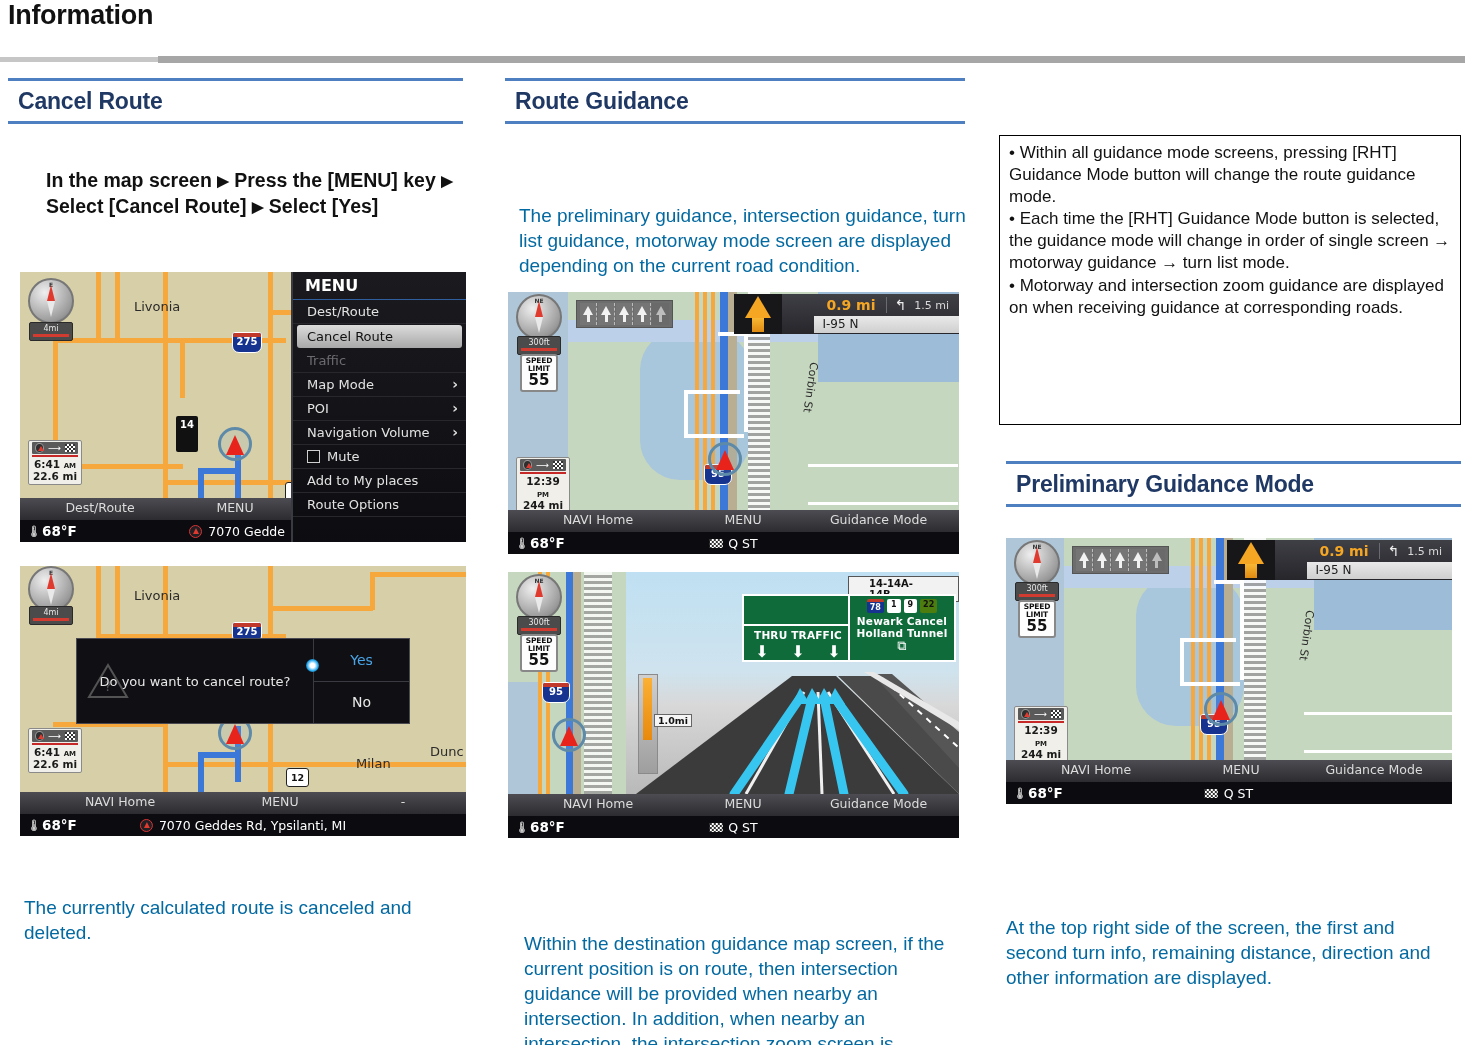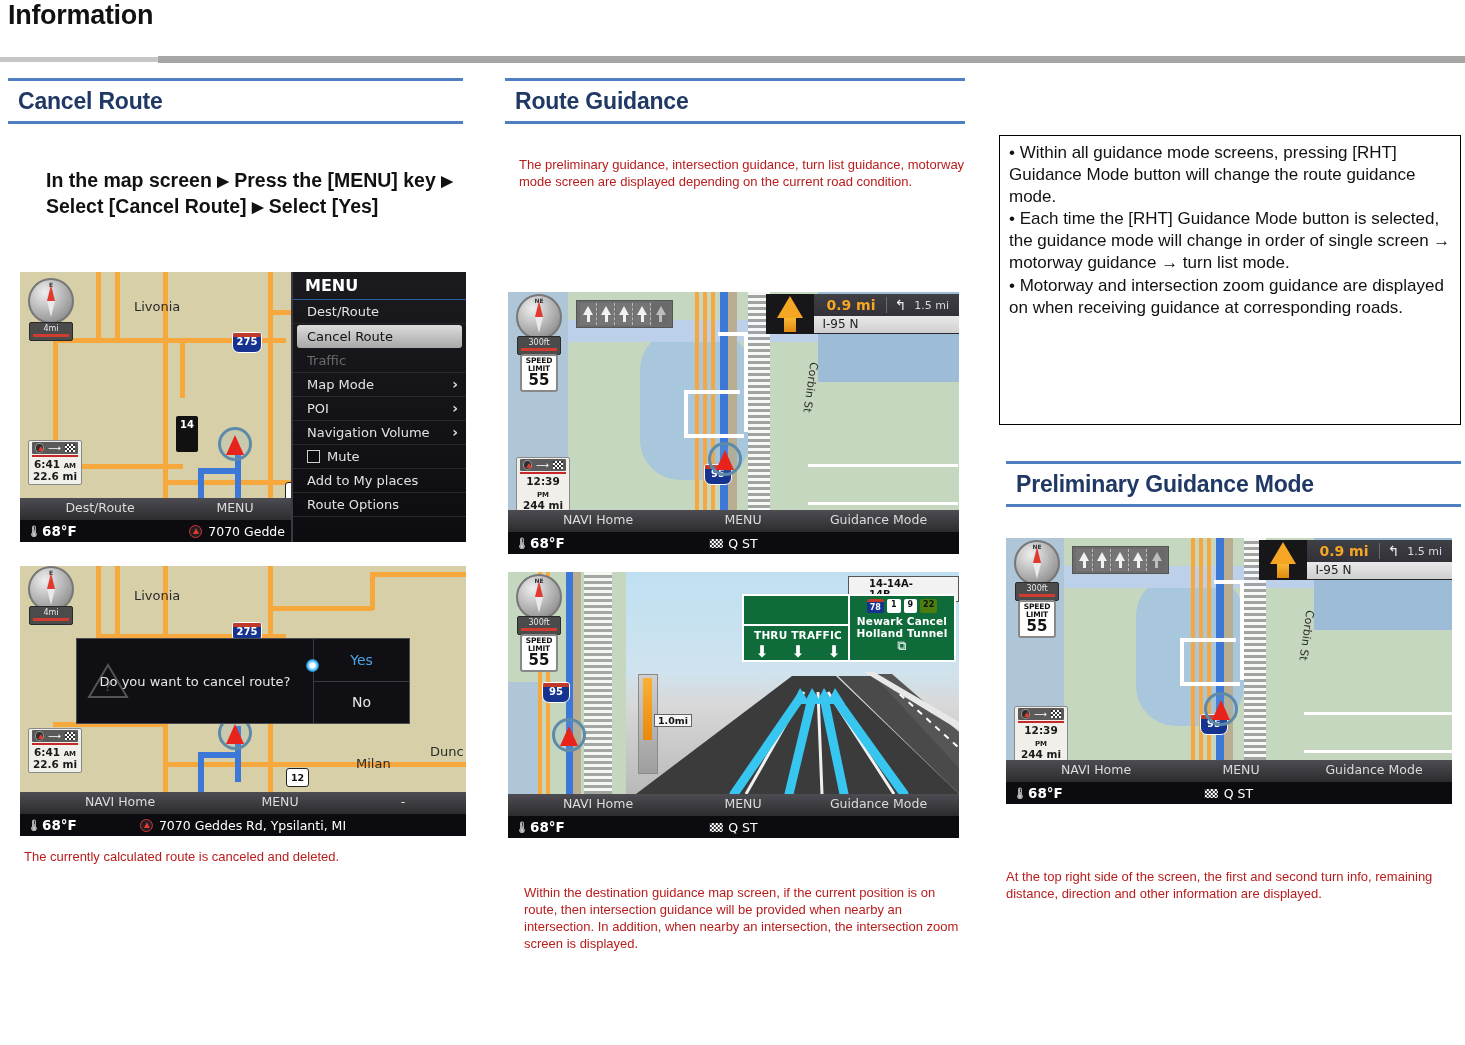--- a/index.html
+++ b/index.html
@@ -25,21 +25,21 @@
   
   .sec { position: absolute; }
   .sec .rule-top { height: 3px; background: #4e7fc1; width: 100%; }
   .sec .rule-bot { height: 3px; background: #4e7fc1; width: 100%; }
   .sec .sec-title {
     font-size: 23px; font-weight: bold; color: #1f3864;
     padding: 7px 0 6px 10px; letter-spacing: -0.2px;
   }
 
   
-  .body-text { position: absolute; font-size: 13px; color: #b91c1c; line-height: 1.31; }
+  .body-text { position: absolute; font-size: 19px; color: #0369a1; line-height: 1.31; margin-top: 48px; }
   .step-text {
     position: absolute; font-size: 19.5px; font-weight: bold; color: #111;
     line-height: 1.33;
   }
   .tri { font-size: 15px; vertical-align: 1px; letter-spacing: 0; }
 
   
   .info-box {
     position: absolute; border: 1.5px solid #000; background: #fff;
     padding: 6px 9px 8px 9px;
@@ -185,21 +185,21 @@
     border-left: 5px solid transparent; border-right: 5px solid transparent; border-bottom: 9px solid #f2f2f2; }
   .lanes .ln .us { position: absolute; left: 50%; top: 11px; margin-left: -1.5px; width: 3px; height: 8px; background: #f2f2f2; }
   .lanes .ln.dark .ua { border-bottom-color: #bdbdbd; }
   .lanes .ln.dark .us { background: #bdbdbd; }
 
   
   .turnpanel { position: absolute; display: flex; align-items: stretch; }
   .turnpanel .tbox { width: 48px; background: #17171a; display: flex; align-items: center; justify-content: center; }
   .turnpanel .tarrow { width: 0; height: 0; border-left: 13px solid transparent; border-right: 13px solid transparent; border-bottom: 22px solid #f5a623; position: relative; }
   .turnpanel .tstem { width: 12px; height: 14px; background: linear-gradient(#f7b733,#e08a12); margin: 0 auto; }
-  .turnpanel .tright { background: linear-gradient(#3f3f46, #26262b); display: flex; flex-direction: column; }
+  .turnpanel .tright { background: linear-gradient(#3f3f46, #26262b); display: flex; flex-direction: column; padding-left: 32px; }
   .turnpanel .trow1 { display: flex; align-items: center; height: 22px; }
   .turnpanel .d1 { color: #f5a623; font-size: 14px; font-weight: bold; padding: 0 10px 0 12px; }
   .turnpanel .sep { width: 1px; background: #6a6a72; height: 16px; }
   .turnpanel .tl { color: #ededed; font-size: 14px; padding: 0 8px; }
   .turnpanel .d2 { color: #d9d9d9; font-size: 11px; padding-right: 10px; }
   .turnpanel .trow2 { background: linear-gradient(#e9e9e9,#cfcfcf); color: #1c1c1c; font-size: 12px; padding: 1px 8px; height: 17px; }
 
   
   .jview { position: absolute; background: linear-gradient(#bfe0f2 0%, #cfe3ee 45%, #d8d8d8 60%, #b9b9b9 100%); overflow: hidden; }
   .jsign { position: absolute; background: #0f6b3a; border: 2px solid #fff; color: #fff; text-align: center; }

